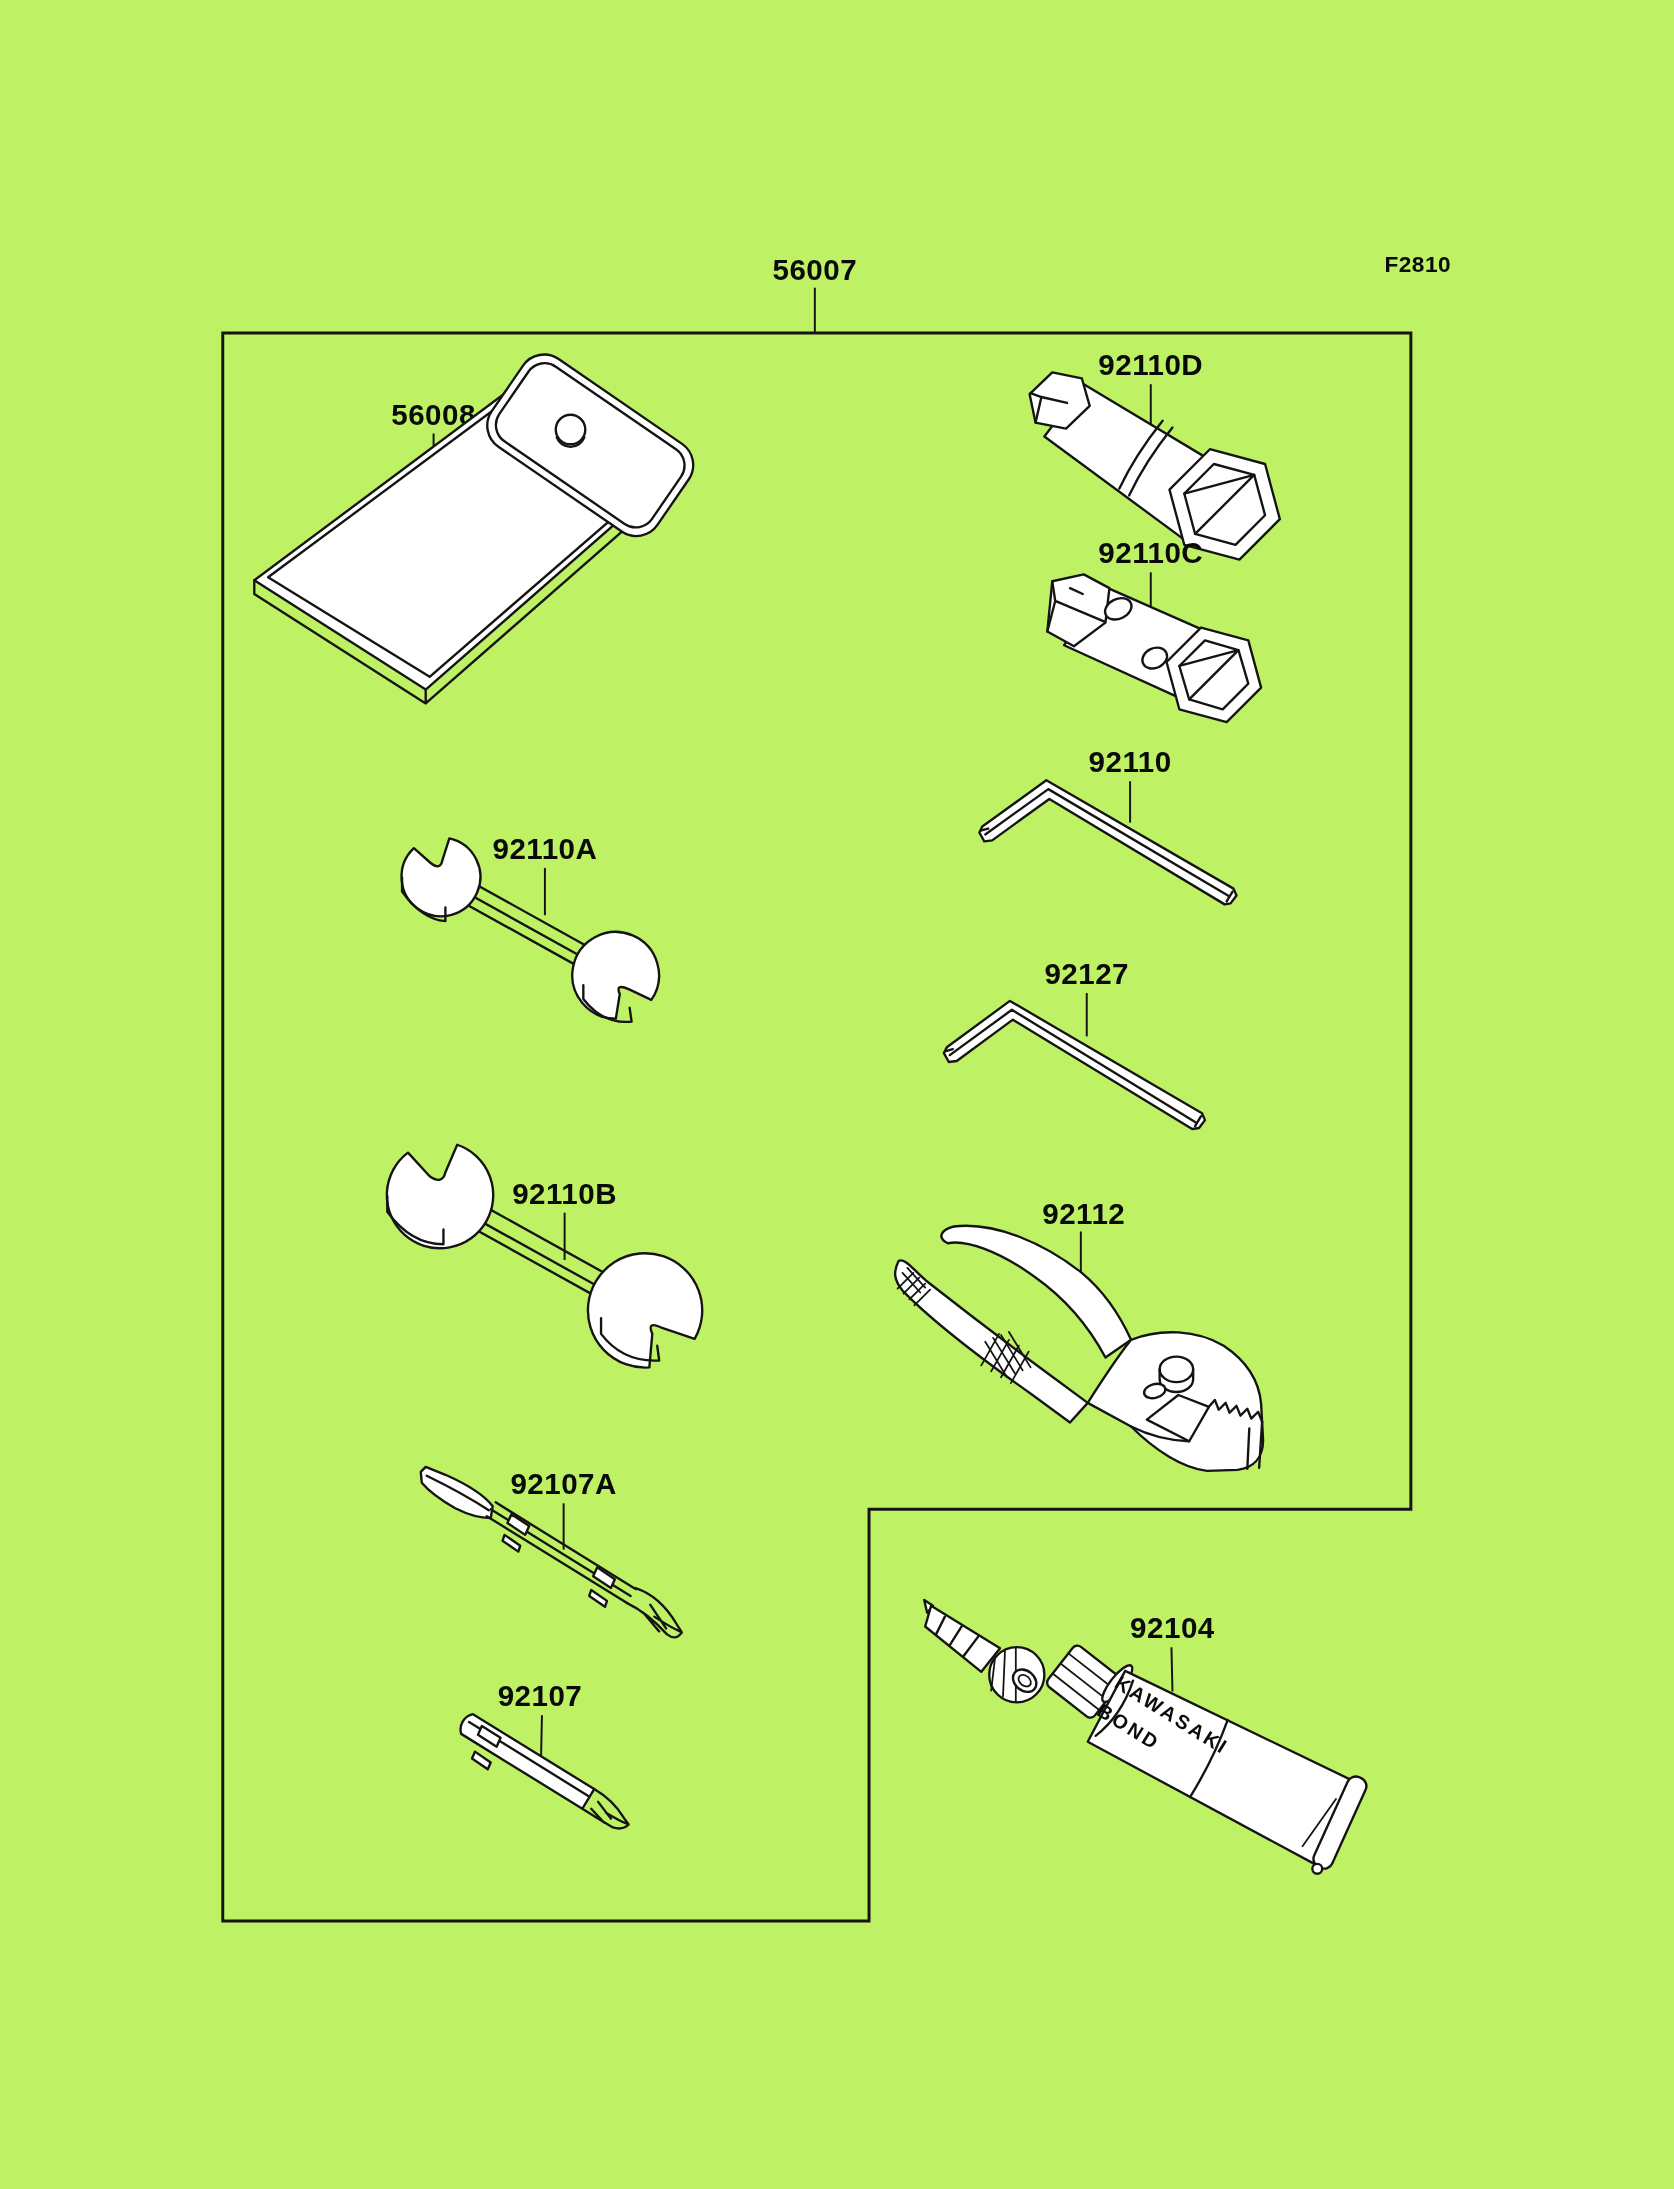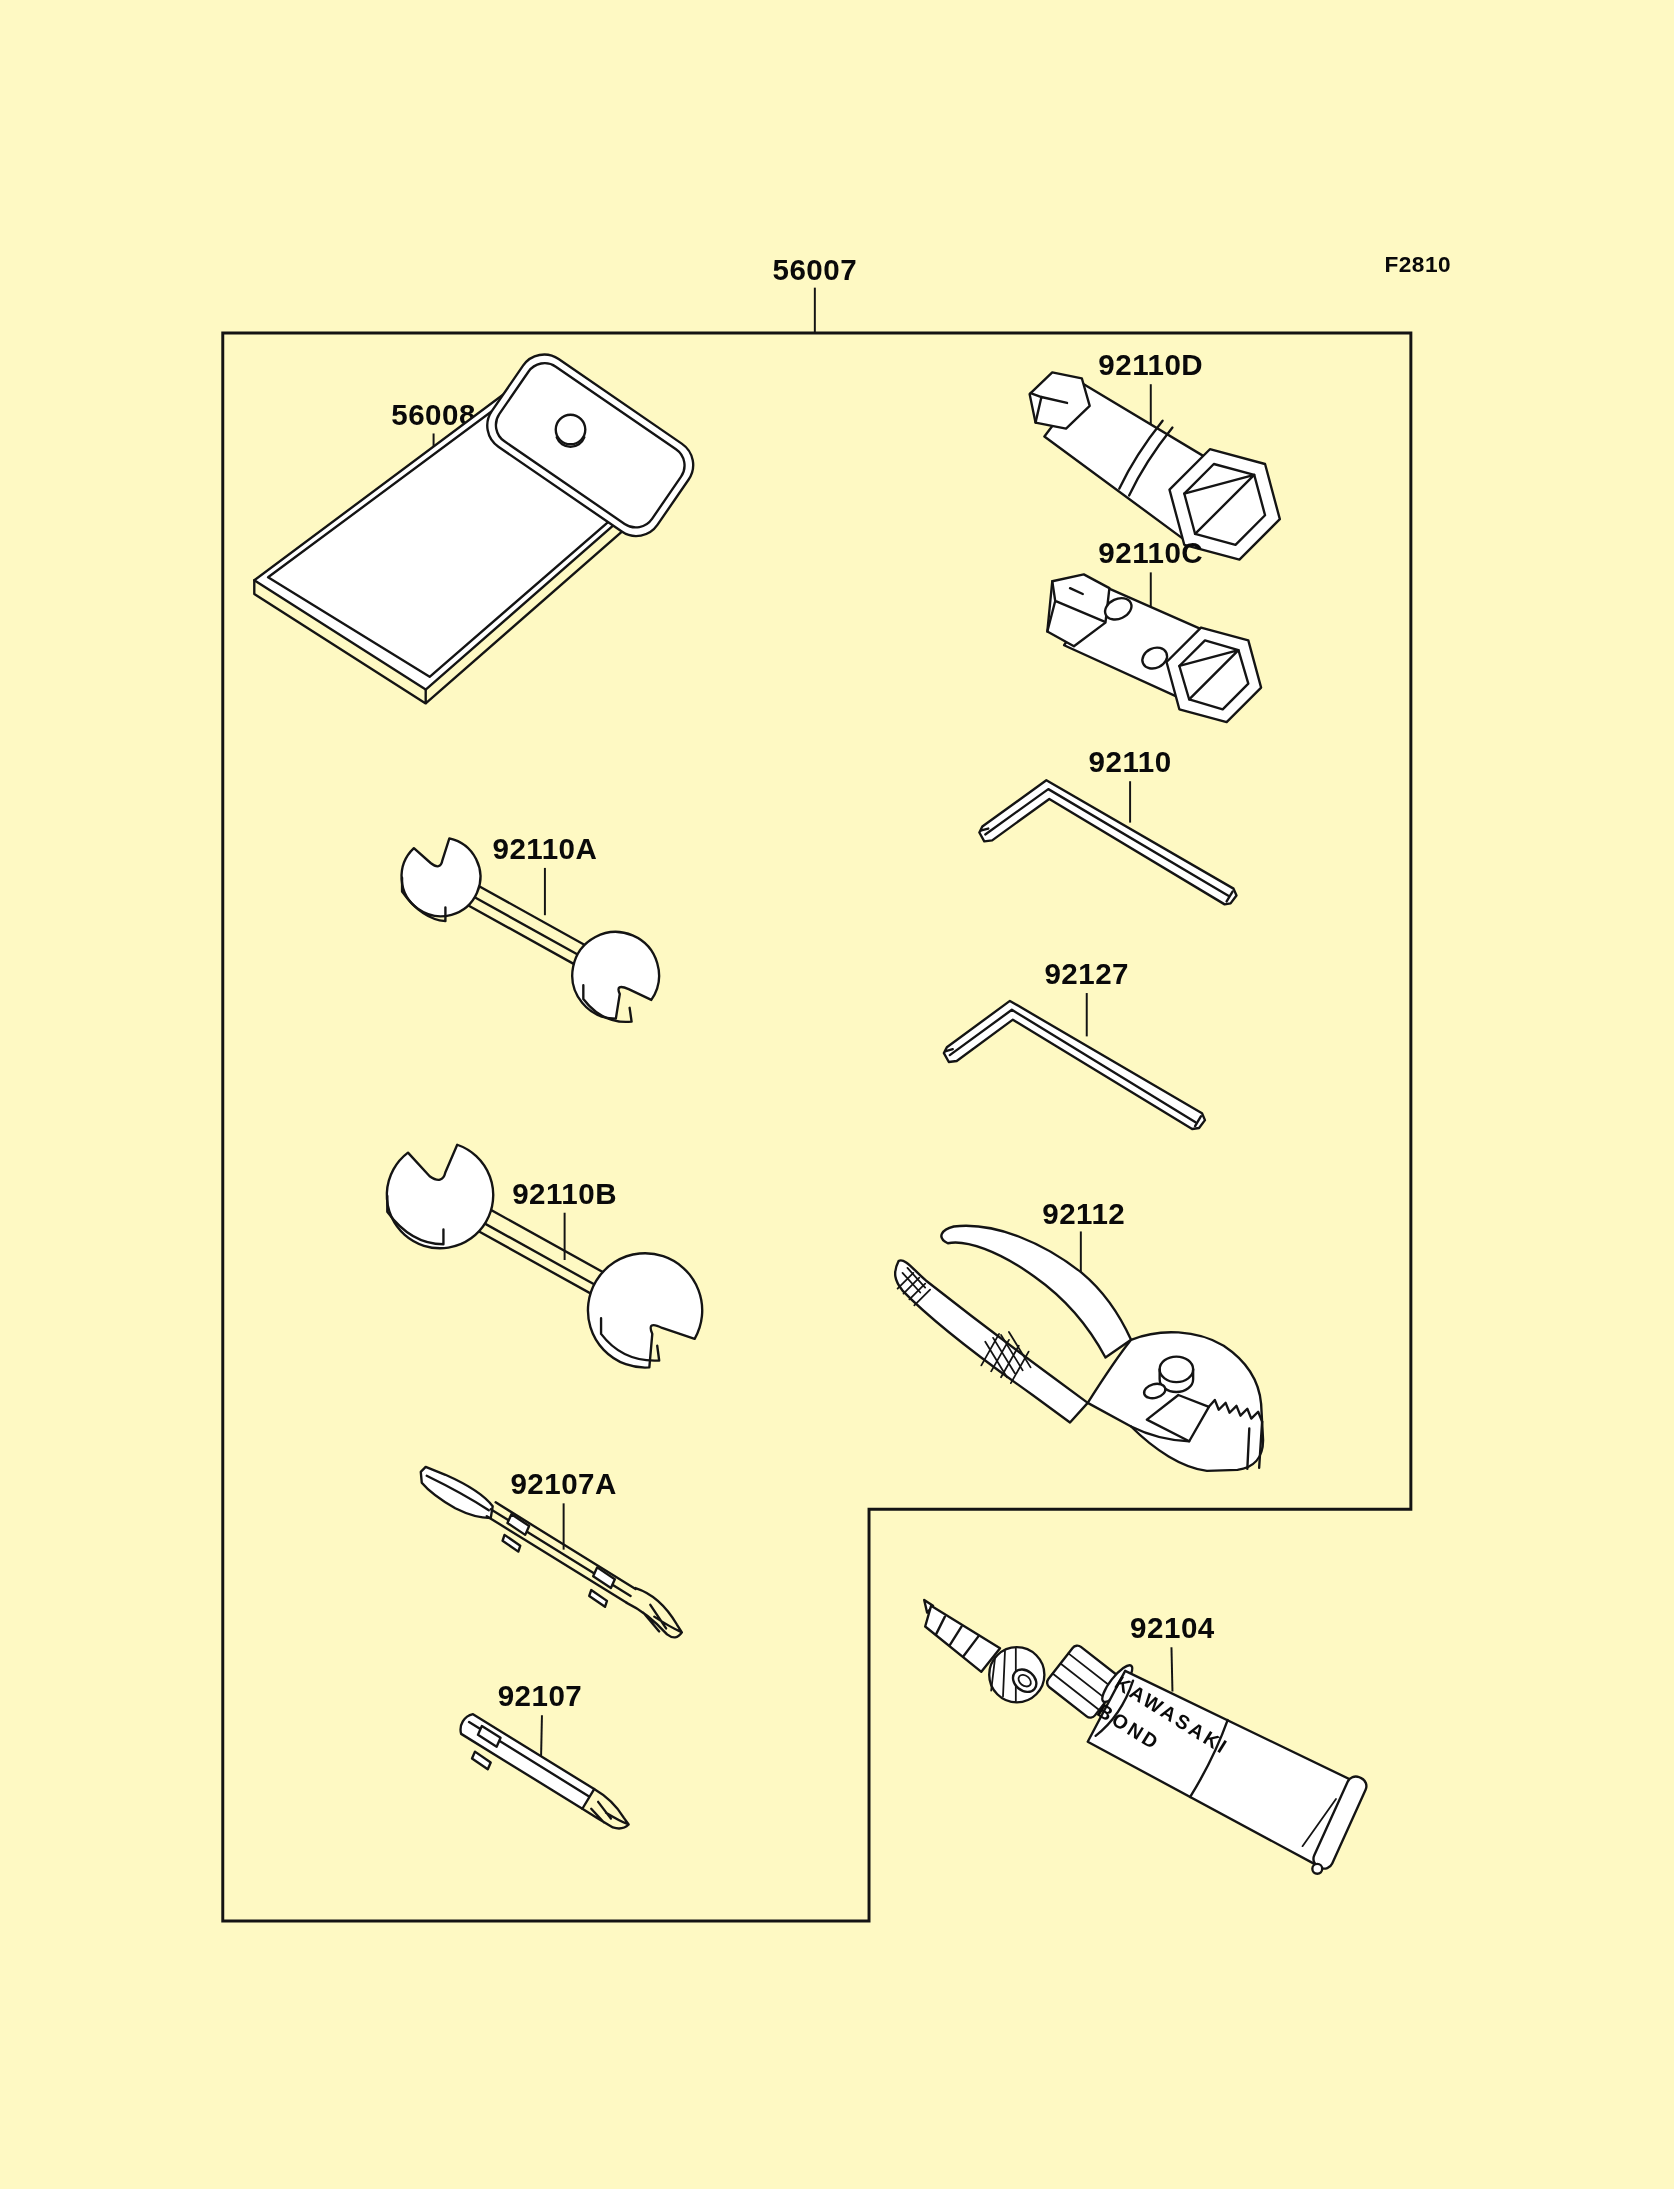--- a/index.html
+++ b/index.html
@@ -1,16 +1,16 @@
 <!DOCTYPE html>
 <html><head>
 <meta charset="utf-8">
 <style>
   html,body { margin:0; padding:0; background:#ffffff; }
-  .page { width:1675px; height:2190px; background:#fef9c3; position:relative; overflow:hidden; }
+  .page { width:1675px; height:2190px; background:#bef264; position:relative; overflow:hidden; }
   svg { display:block; }
   .ln  { fill:none; stroke:#141414; stroke-width:2.4; stroke-linejoin:round; stroke-linecap:round; }
   .thin{ fill:none; stroke:#141414; stroke-width:1.8; stroke-linejoin:round; stroke-linecap:round; }
   .wf  { fill:#ffffff; stroke:#141414; stroke-width:2.4; stroke-linejoin:round; }
   .box { fill:none; stroke:#141414; stroke-width:3; stroke-linejoin:miter; }
   .ldr { fill:none; stroke:#141414; stroke-width:2; }
   text.lbl  { font:700 30px "Liberation Sans", sans-serif; letter-spacing:0.5px; fill:#0a0a0a; text-anchor:middle; }
   text.fig  { font:700 23px "Liberation Sans", sans-serif; letter-spacing:0.5px; fill:#0a0a0a; text-anchor:middle; }
   text.tube { font:700 20px "Liberation Sans", sans-serif; letter-spacing:3px; fill:#0a0a0a; }
 </style>

